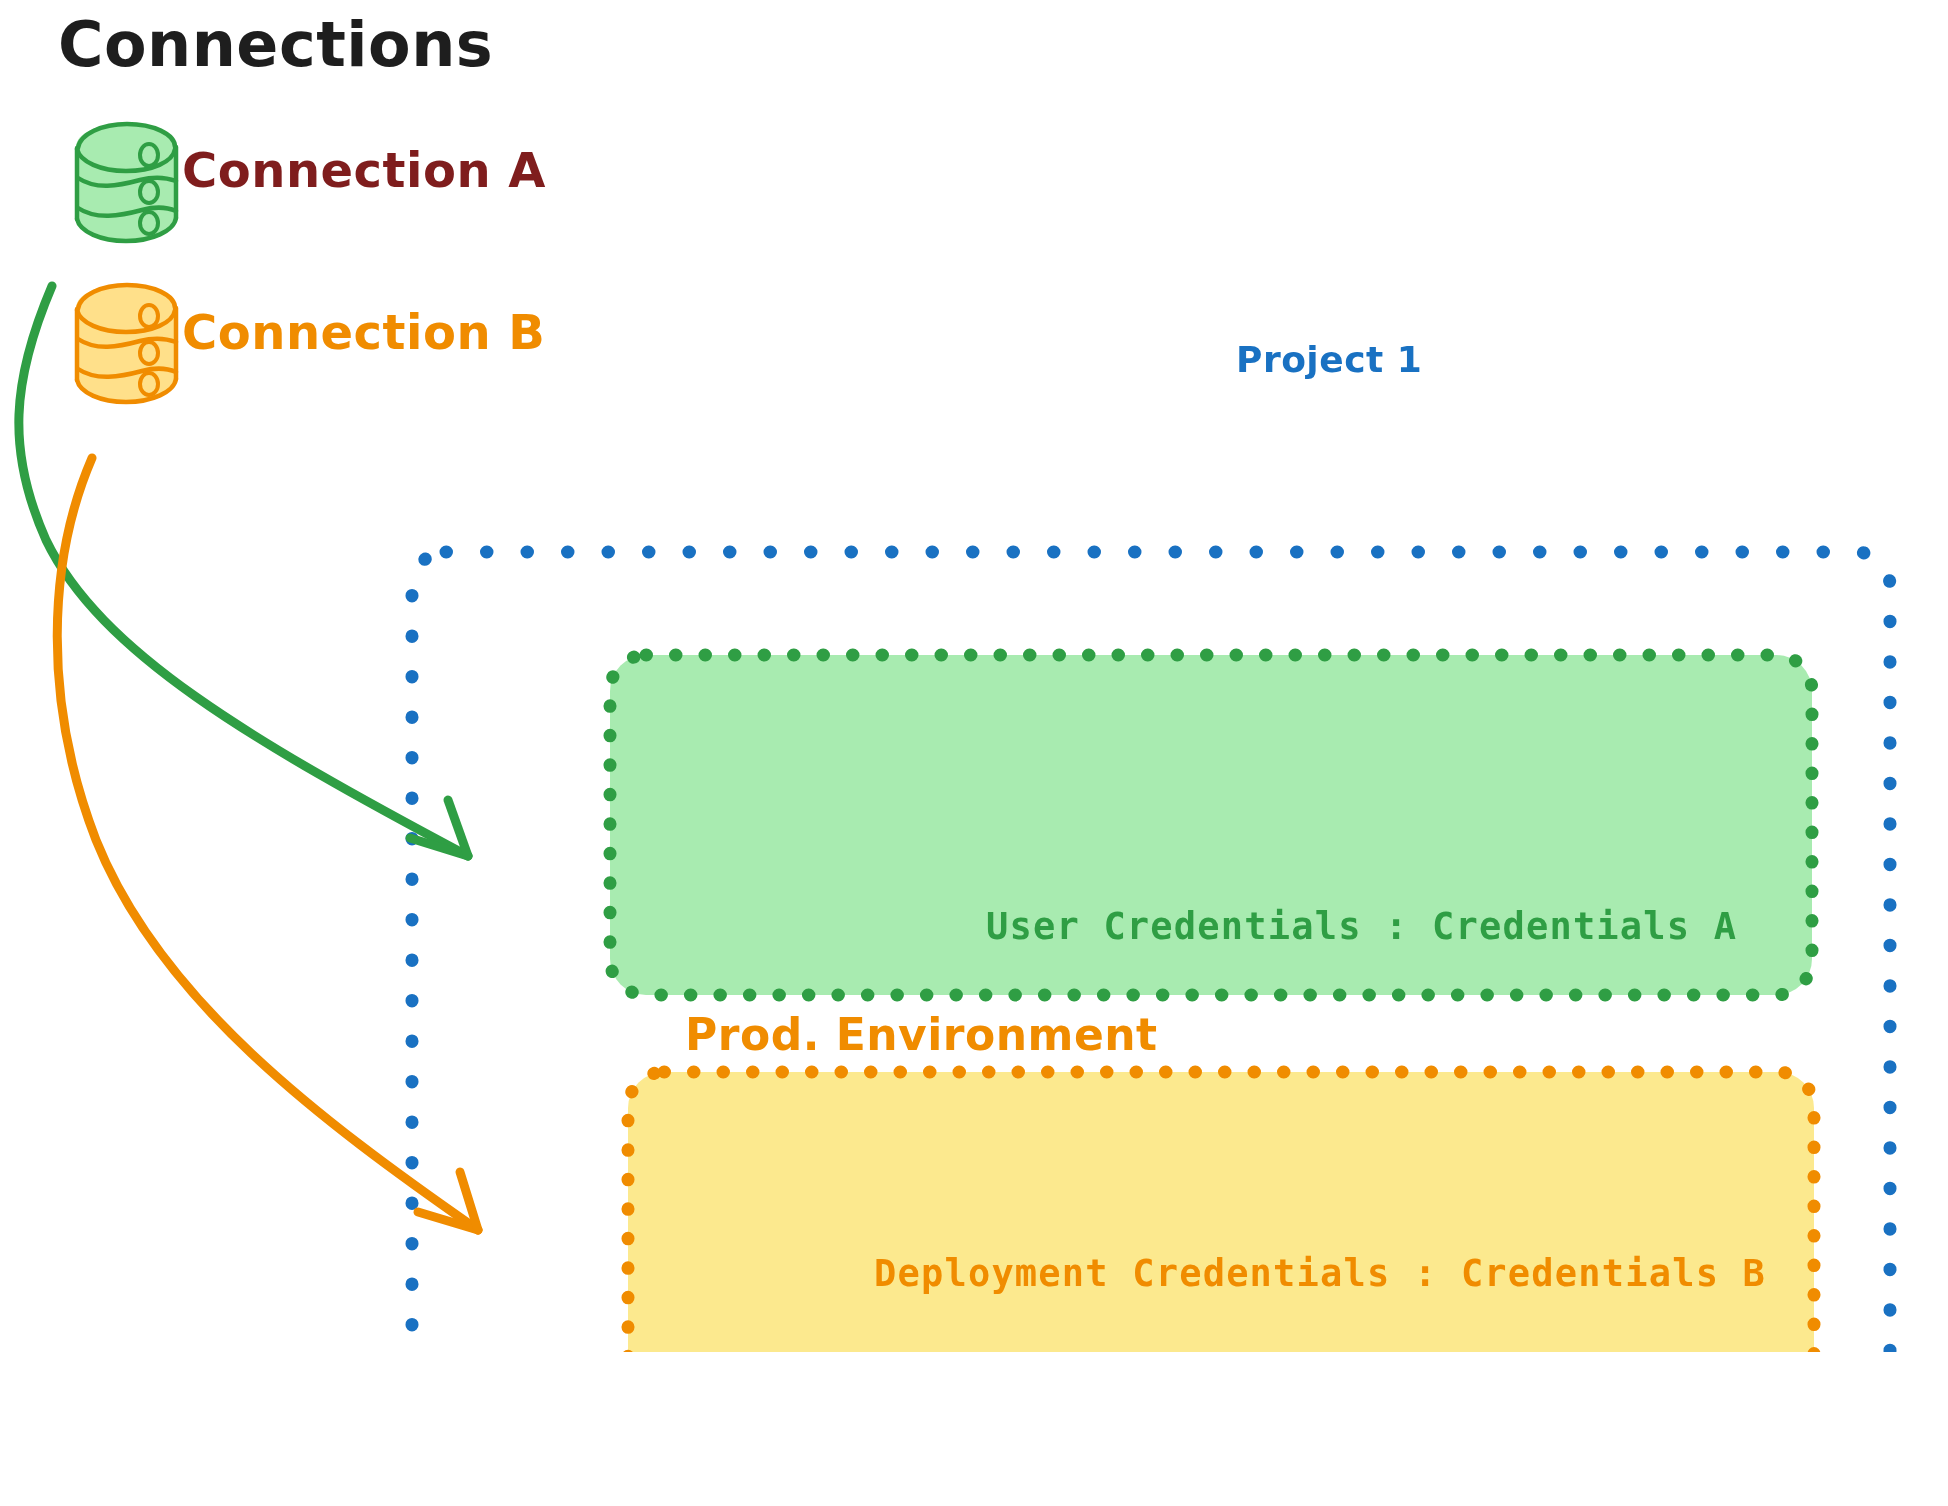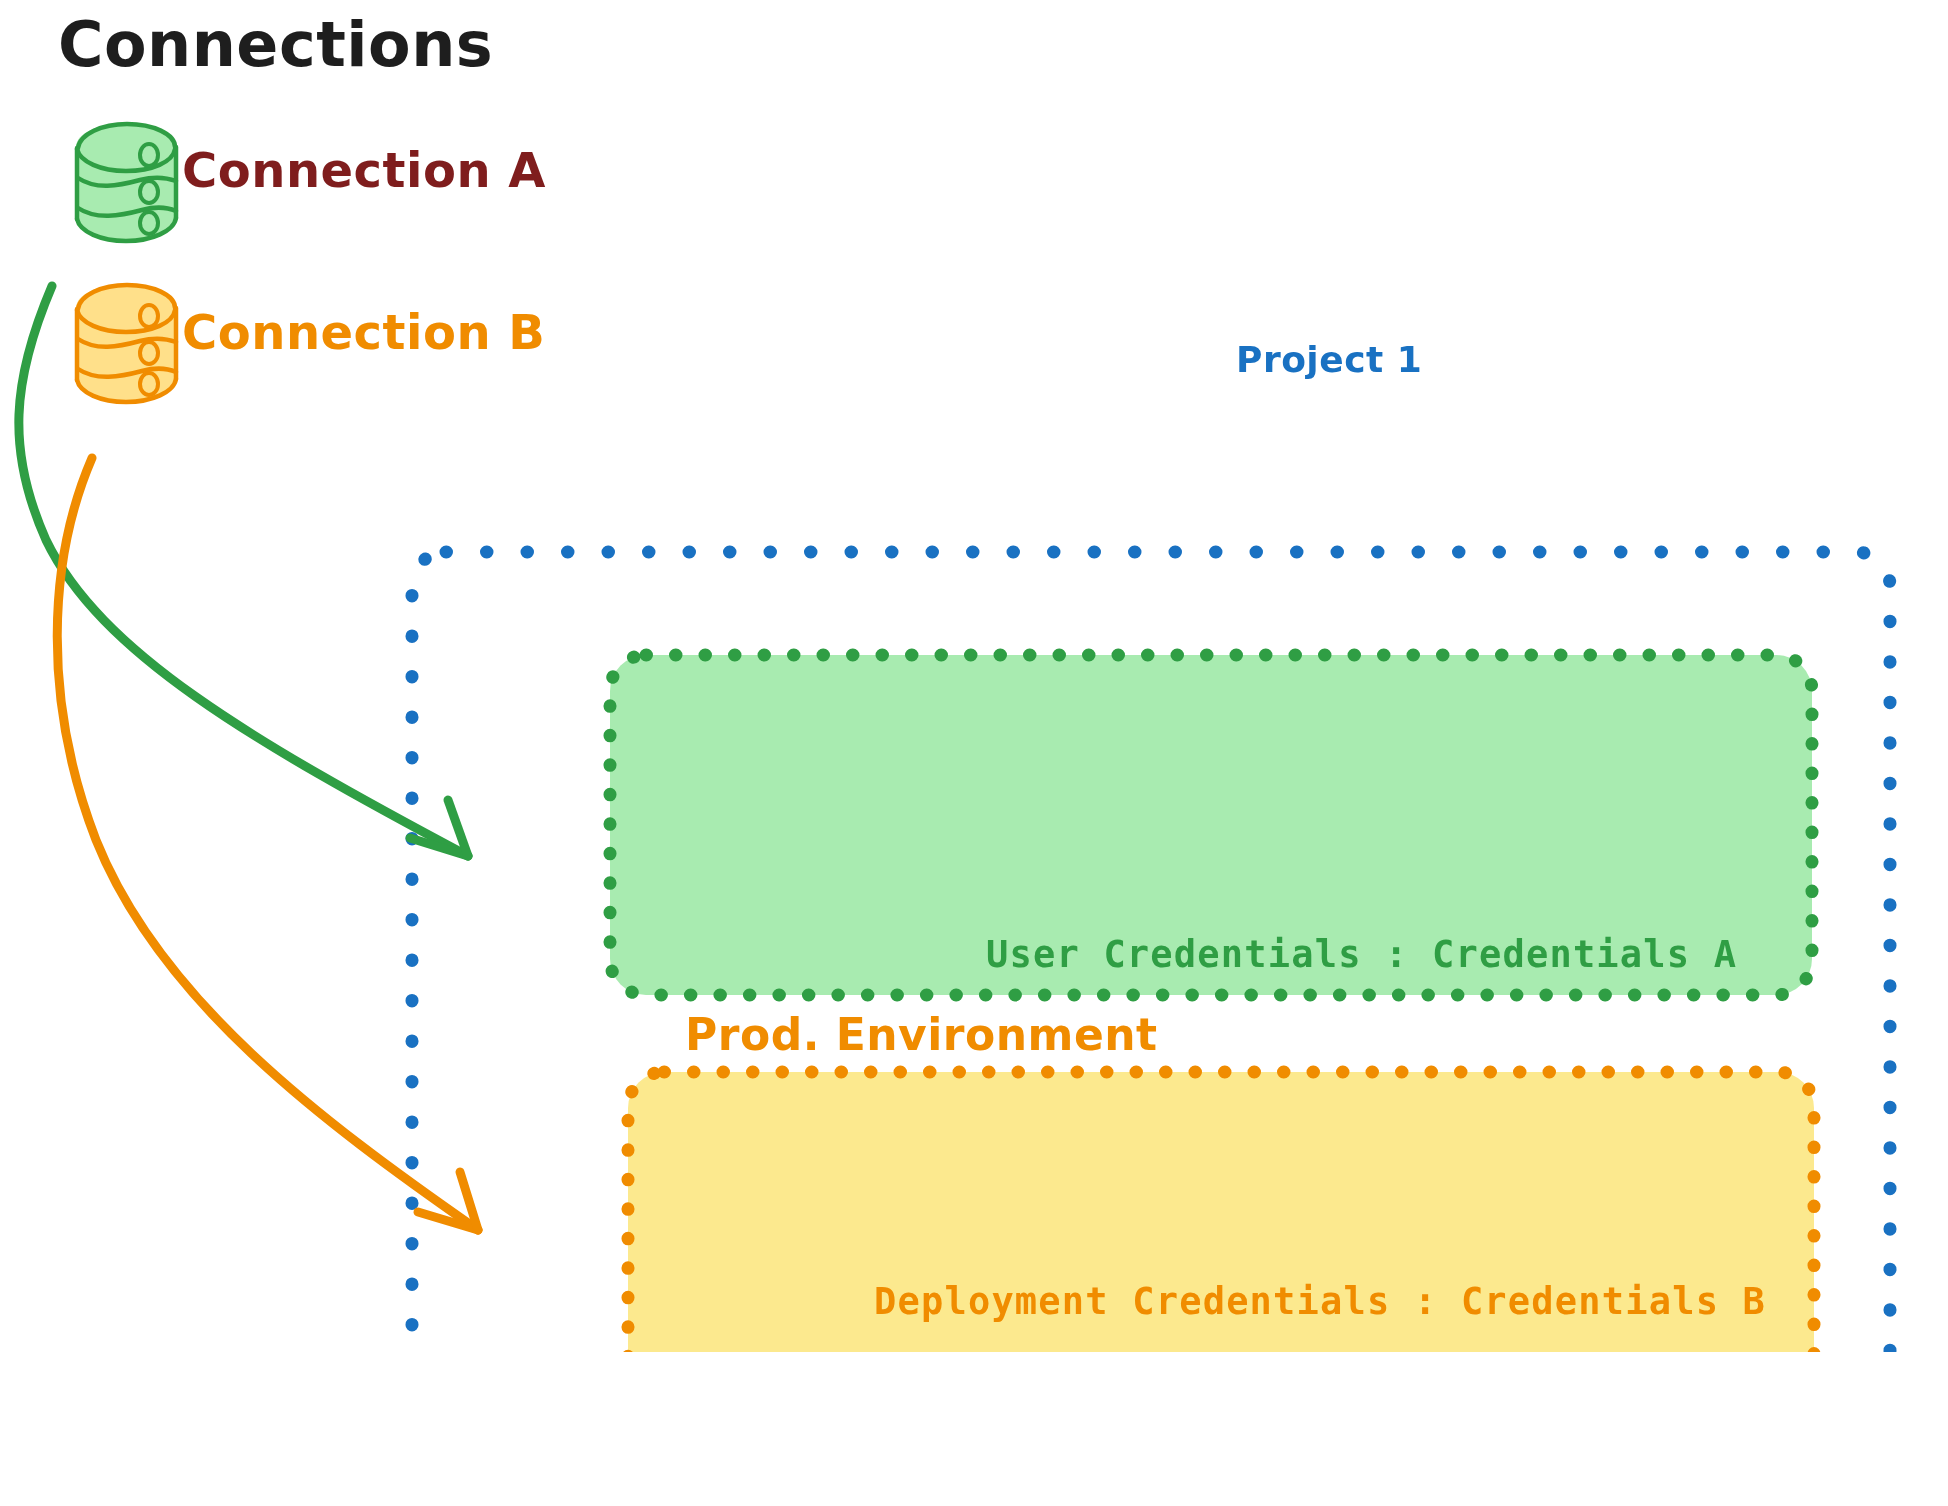--- a/index.html
+++ b/index.html
@@ -24,21 +24,20 @@
     height: 1506px;
   }
   .hand {
     font-family: "DejaVu Sans", sans-serif;
     font-weight: 700;
     letter-spacing: 0.5px;
   }
   .mono {
     font-family: "DejaVu Sans Mono", monospace;
     font-weight: 700;
-    margin-top: 28px;
   }
   
   .lbl {
     position: absolute;
     white-space: nowrap;
     line-height: 1;
   }
   #title-connections {
     left: 58px;
     top: 14px;

